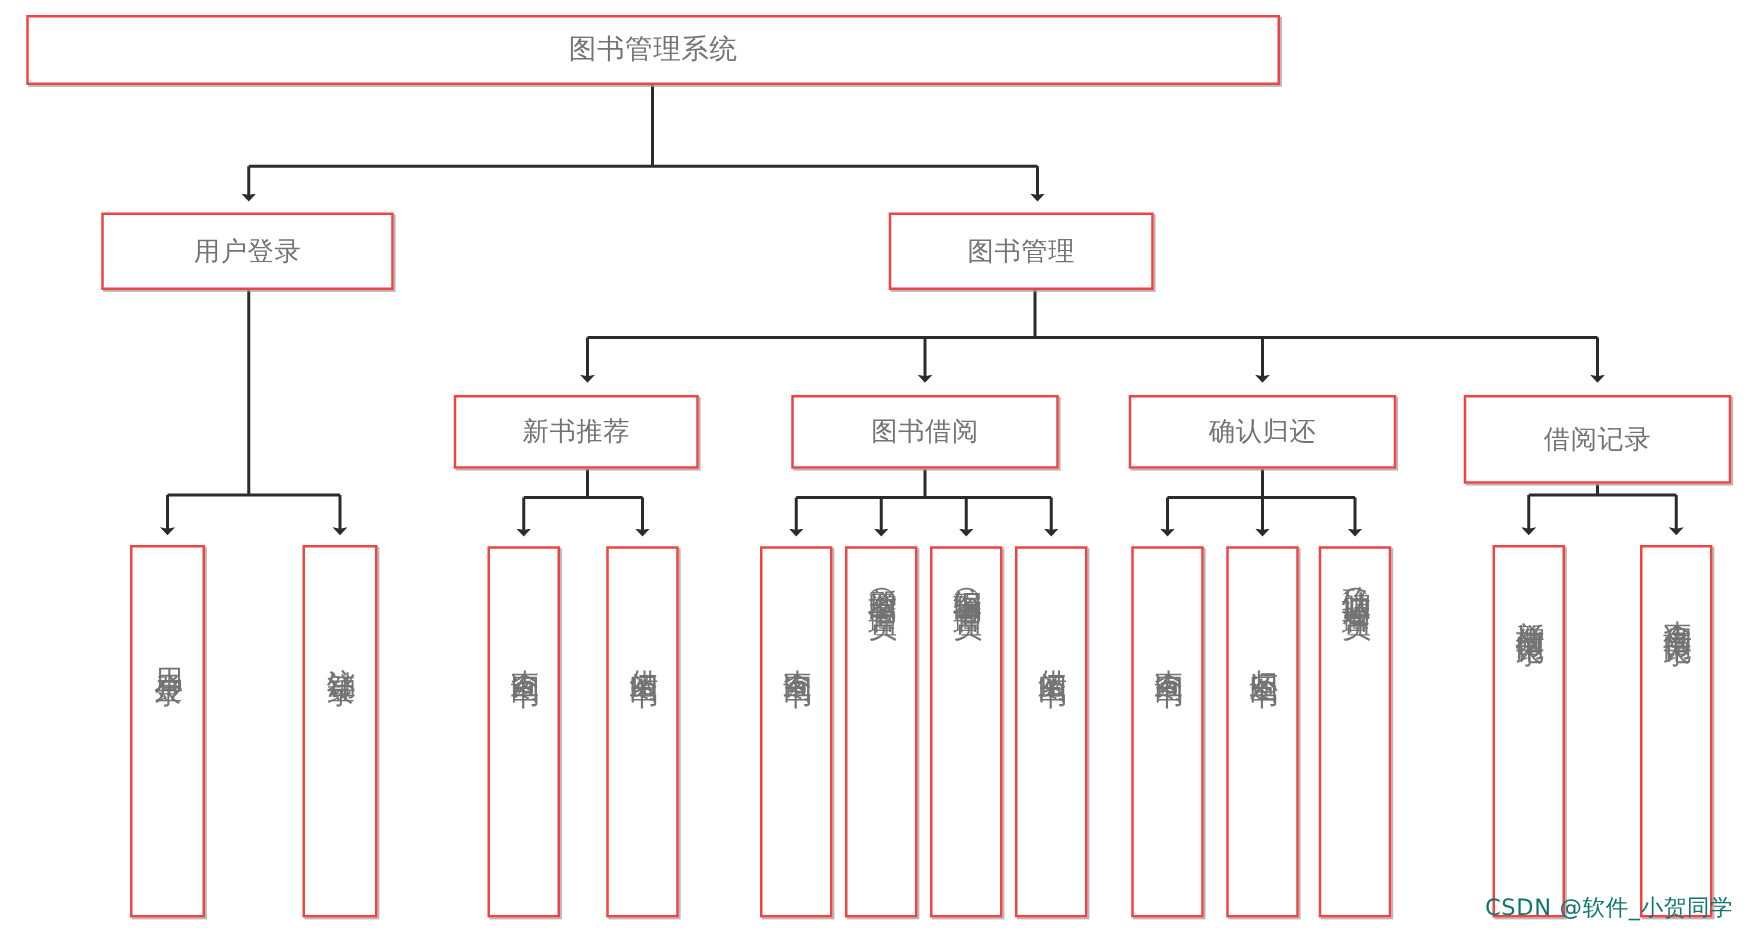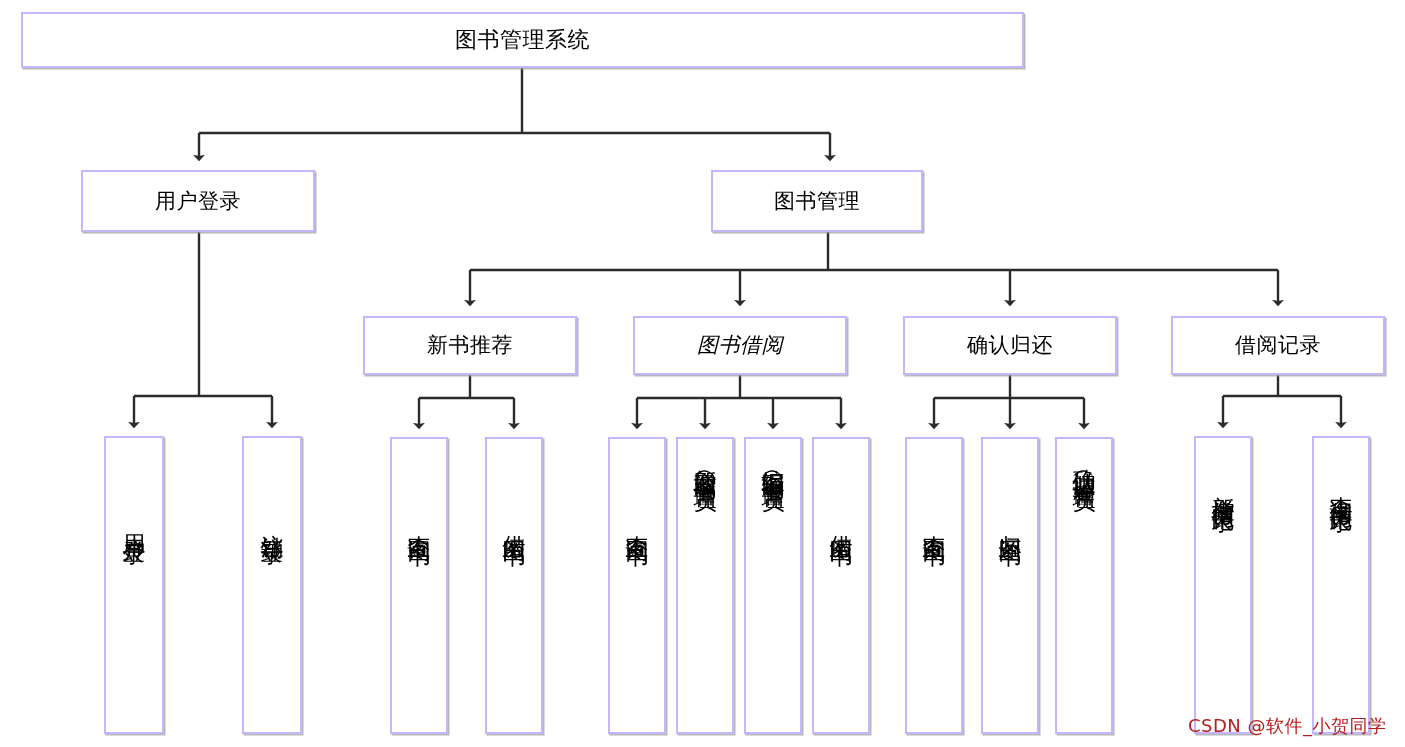--- a/index.html
+++ b/index.html
@@ -22,25 +22,25 @@
     left: 0;
     top: 0;
     width: 1405px;
     height: 747px;
     pointer-events: none;
   }
   .node {
     position: absolute;
     box-sizing: border-box;
     background: #ffffff;
-    border: 2px solid #c4b5fd;
+    border: 2px solid #ef4444;
     display: flex;
     align-items: center;
     justify-content: center;
-    color: #000000;
+    color: #737373;
     box-shadow: 1.5px 1.5px 0 0 rgba(160,160,160,0.75);
   }
   .node .lbl {
     display: block;
     white-space: nowrap;
     line-height: 1.05;
   }
   .node.horiz .lbl {
     font-size: 21px;
     letter-spacing: 0.5px;
@@ -67,21 +67,21 @@
     padding-top: 6px;
   }
   .node.vert.rec .lbl {
     padding-top: 34px;
   }
   .watermark {
     position: absolute;
     left: 1188px;
     top: 714px;
     font-size: 18px;
-    color: #b91c1c;
+    color: #0f766e;
     white-space: nowrap;
     letter-spacing: 0.5px;
   }
 </style>
 </head>
 <body>
 
 <div id="canvas">
 
   <svg class="edges" viewBox="0 0 1405 747">
@@ -138,30 +138,30 @@
     <span class="lbl">图书管理系统</span>
   </div>
 
   <div class="node horiz" style="left:81px; top:170px; width:234px; height:62px;">
     <span class="lbl">用户登录</span>
   </div>
   <div class="node horiz" style="left:711px; top:170px; width:212px; height:62px;">
     <span class="lbl">图书管理</span>
   </div>
 
-  <div class="node horiz" style="left:363px; top:316px; width:214px; height:59px;">
+  <div class="node horiz" style="left:363px; top:316px; width:196px; height:59px;">
     <span class="lbl">新书推荐</span>
   </div>
-  <div class="node horiz" style="left:633px; top:316px; width:214px; height:59px;font-style:italic;">
+  <div class="node horiz" style="left:633px; top:316px; width:214px; height:59px;">
     <span class="lbl">图书借阅</span>
   </div>
   <div class="node horiz" style="left:903px; top:316px; width:214px; height:59px;">
     <span class="lbl">确认归还</span>
   </div>
-  <div class="node horiz" style="left:1171px; top:316px; width:214px; height:59px;">
+  <div class="node horiz" style="left:1171px; top:316px; width:214px; height:71px;">
     <span class="lbl">借阅记录</span>
   </div>
 
   <div class="node vert mid2" style="left:104px; top:436px; width:60px; height:298px;">
     <span class="lbl">用户登录</span>
   </div>
   <div class="node vert mid2" style="left:242px; top:436px; width:60px; height:298px;">
     <span class="lbl">注销登录</span>
   </div>
 

